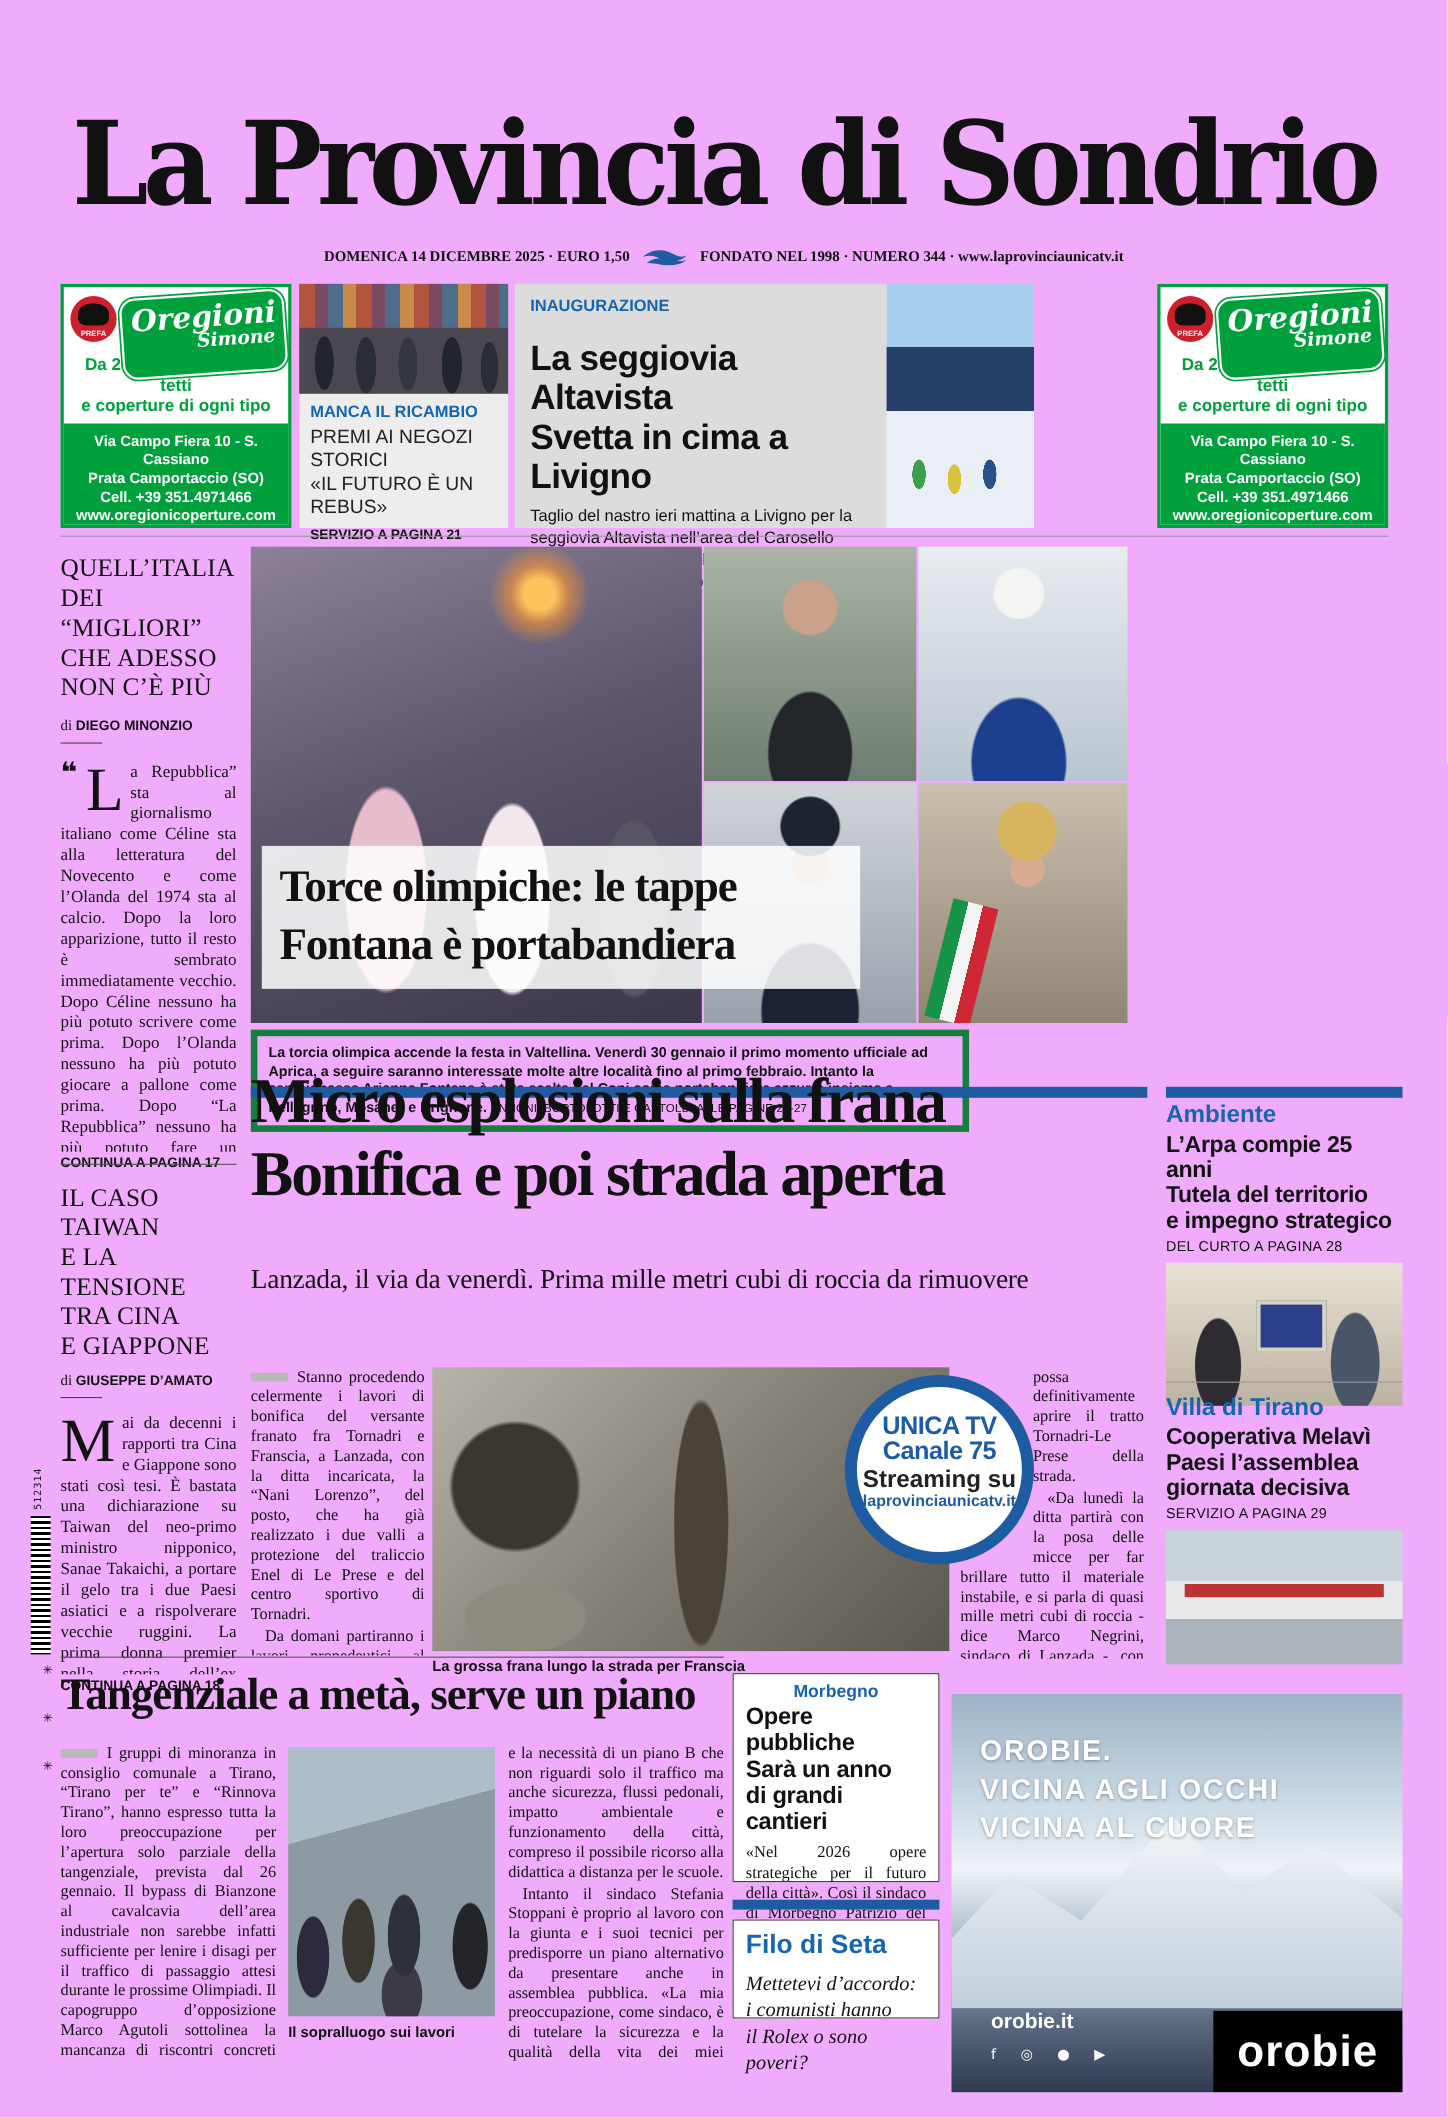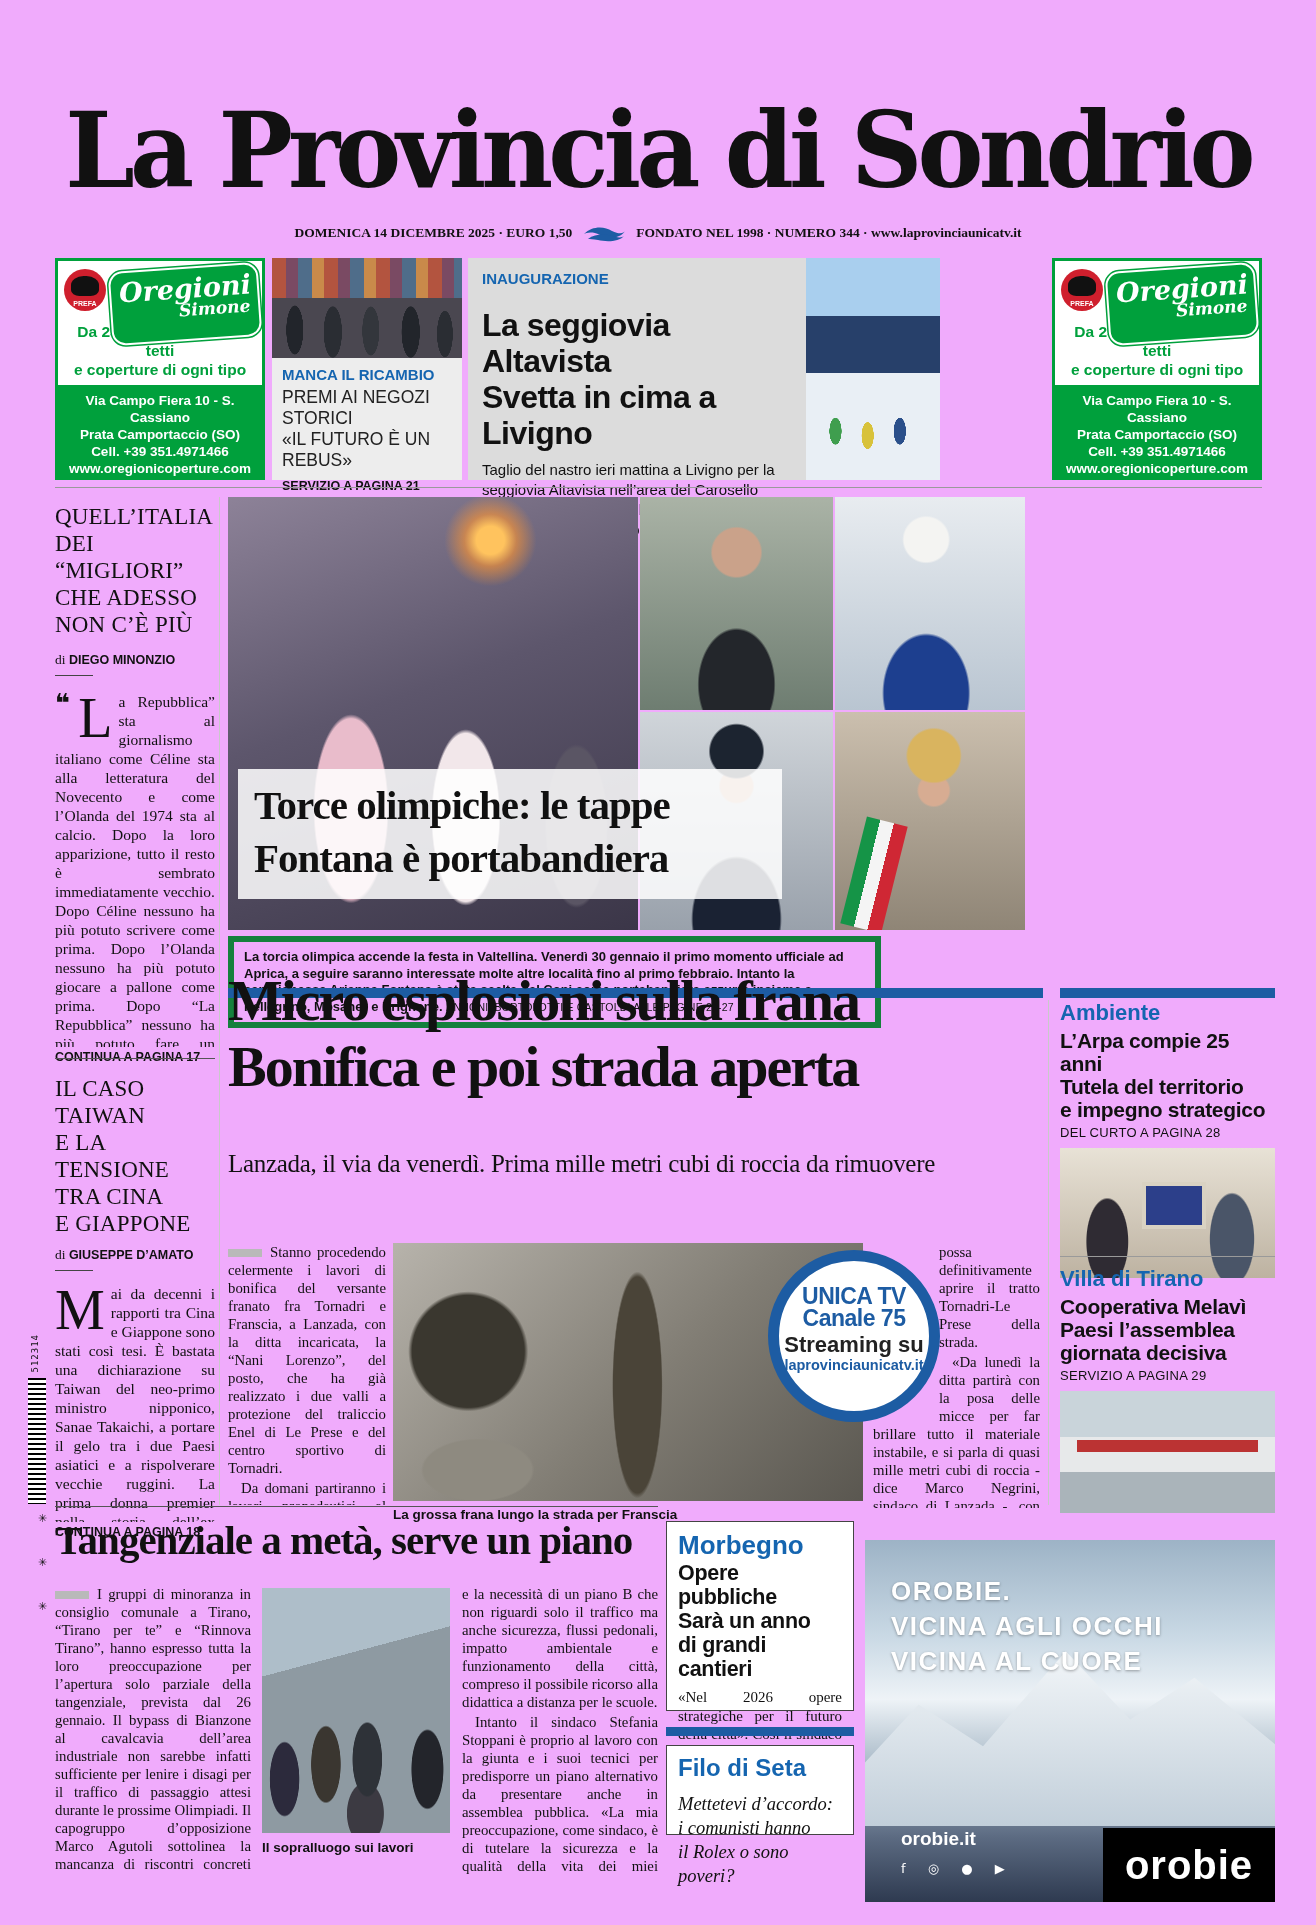--- a/index.html
+++ b/index.html
@@ -141,21 +141,21 @@
   .ph-tang{left:262px;top:1588px;width:188px;height:245px;background:
       radial-gradient(ellipse 24px 60px at 12% 78%,#2c2a3c 0 60%,transparent 63%),
       radial-gradient(ellipse 24px 62px at 34% 72%,#3a3630 0 60%,transparent 63%),
       radial-gradient(ellipse 24px 60px at 56% 70%,#2e3238 0 60%,transparent 63%),
       radial-gradient(ellipse 26px 64px at 88% 74%,#23252b 0 60%,transparent 63%),
       radial-gradient(ellipse 30px 50px at 55% 92%,#3c3a42 0 60%,transparent 63%),
       linear-gradient(165deg,#aebec9 0 30%,#8e9aa2 30% 100%);}
   .tang-caption{left:262px;top:1840px;font-family:"Liberation Sans",sans-serif;font-weight:700;font-size:13.5px;}
   
   .brief{left:666px;width:188px;border:1.5px solid #444;box-sizing:border-box;padding:8px 11px;background:#fff;}
-  .brief-kicker{font-size:26px;}
+  .brief-kicker{font-size:16px;text-align:center;}
   .brief-title{font-family:"Liberation Sans",sans-serif;font-weight:700;font-size:21.5px;line-height:24px;letter-spacing:-0.3px;}
   .brief-body{font-size:15px;line-height:18.5px;margin-top:7px;text-align:justify;}
   .brief-foot{font-family:"Liberation Sans",sans-serif;font-weight:700;font-size:12.5px;}
   .filo-title{font-size:24px;}
   .filo-body{font-style:italic;font-size:18.5px;line-height:24px;margin-top:10px;}
   
   .orobie{left:865px;top:1540px;width:410px;height:362px;overflow:hidden;background:
       linear-gradient(180deg,#9db3c6 0%,#c8d8e4 26%,#eef3f7 44%,#a9bac8 62%,#5c6b82 82%,#2e3a50 100%);}
   .oro-mountain{position:absolute;left:-20px;top:96px;width:460px;height:190px;background:
       linear-gradient(180deg,#f6f9fb,#c2cfda);clip-path:polygon(0 78%,16% 36%,30% 58%,48% 8%,62% 44%,76% 22%,100% 70%,100% 100%,0 100%);}

